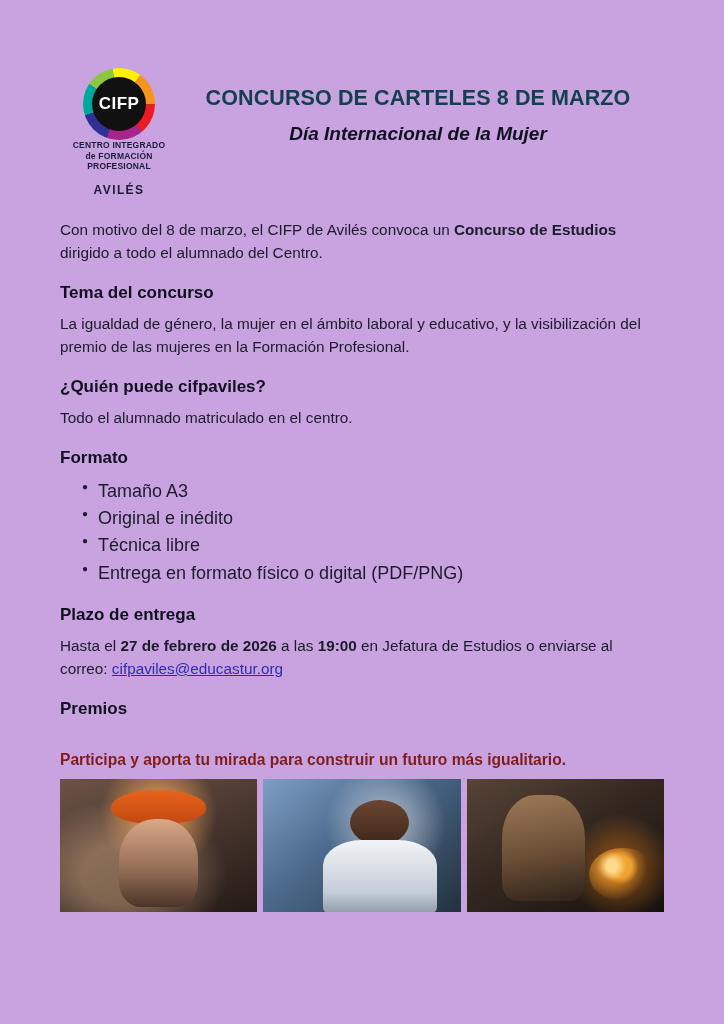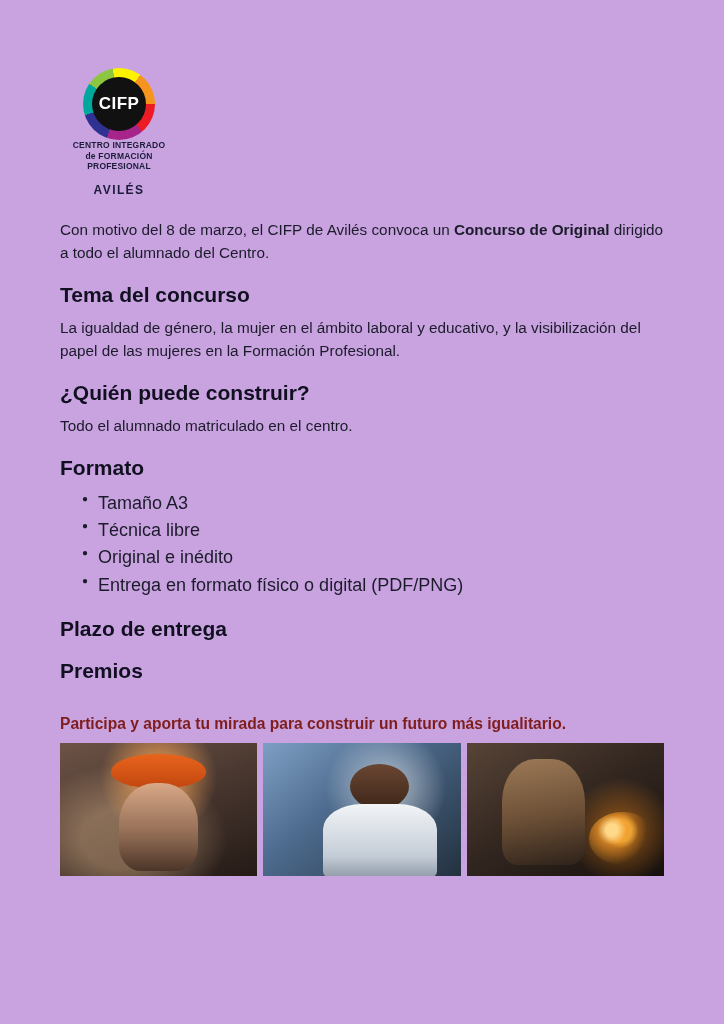--- a/index.html
+++ b/index.html
@@ -115,21 +115,21 @@
     font-size: 15.3px;
     line-height: 1.5;
     margin: 0 0 8px 0;
     color: #1b1b2b;
   }
   .intro {
     margin-top: 6px;
     margin-bottom: 18px;
   }
   h2.section {
-    font-size: 21px;
+    font-size: 17px;
     font-weight: bold;
     margin: 18px 0 10px 0;
     color: #101020;
   }
   .section-tight { margin-top: 16px; }
   ul.bullets {
     list-style: none;
     margin: 0 0 4px 0;
     padding: 0 0 0 22px;
   }
@@ -266,42 +266,47 @@
         <div class="ring"></div>
         <div class="inner">
           <span>CIFP</span>
         </div>
       </div>
       <div class="logo-line1">CENTRO INTEGRADO</div>
       <div class="logo-line2">de FORMACIÓN PROFESIONAL</div>
       <div class="logo-city">AVILÉS</div>
     </div>
 
+    <div class="title-block">
+      <div class="title-main">CONCURSO DE CARTELES  8 DE MARZO</div>
+      <div class="title-sub">Día Internacional de la Mujer</div>
+    </div>
 
   </div>
 
   <div class="content">
 
-    <p class="para intro"><span>Con motivo del 8 de marzo, el CIFP de Avilés convoca un </span><b>Concurso de Original</b><span> dirigido a todo el alumnado del Centro.</span></p>
+    <p class="para intro"><span>Con motivo del 8 de marzo, el CIFP de Avilés convoca un </span><b>Concurso de Estudios</b><span> dirigido a todo el alumnado del Centro.</span></p>
 
     <h2 class="section">Tema del concurso</h2>
-    <p class="para">La igualdad de género, la mujer en el ámbito laboral y educativo, y la visibilización del papel de las mujeres en la Formación Profesional.</p>
-
-    <h2 class="section">¿Quién puede construir?</h2>
+    <p class="para">La igualdad de género, la mujer en el ámbito laboral y educativo, y la visibilización del premio de las mujeres en la Formación Profesional.</p>
+
+    <h2 class="section">¿Quién puede cifpaviles?</h2>
     <p class="para">Todo el alumnado matriculado en el centro.</p>
 
     <h2 class="section">Formato</h2>
     <ul class="bullets">
       <li>Tamaño A3</li>
+      <li>Original e inédito</li>
       <li>Técnica libre</li>
-      <li>Original e inédito</li>
       <li>Entrega en formato físico o digital (PDF/PNG)</li>
     </ul>
 
     <h2 class="section">Plazo de entrega</h2>
+    <p class="para"><span>Hasta el </span><b>27 de febrero de 2026</b><span> a las </span><b>19:00</b><span> en Jefatura de Estudios o enviarse al correo: </span><a class="mail" href="#">cifpaviles@educastur.org</a></p>
 
     <h2 class="section section-tight">Premios</h2>
 
     <p class="closing">Participa y aporta tu mirada para construir un futuro más igualitario.</p>
 
     <div class="photo-strip">
       <div class="photo p1"></div>
       <div class="photo p2"></div>
       <div class="photo p3"></div>
     </div>

